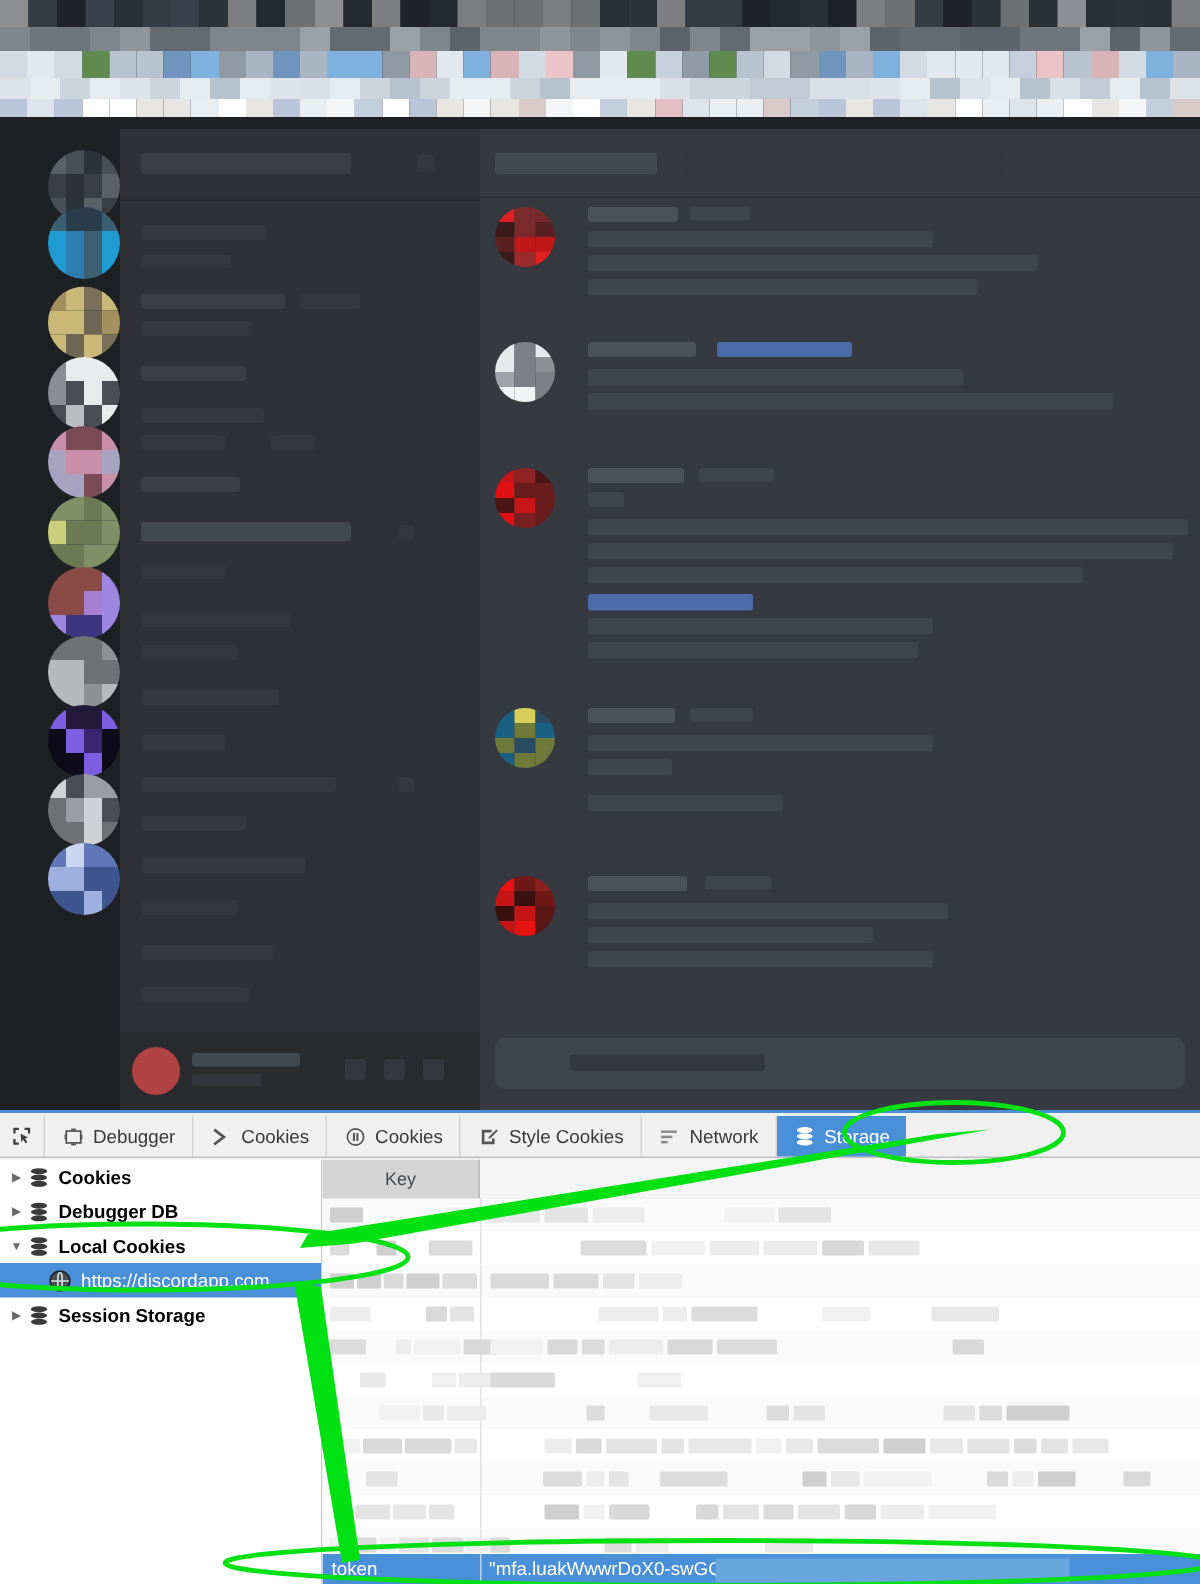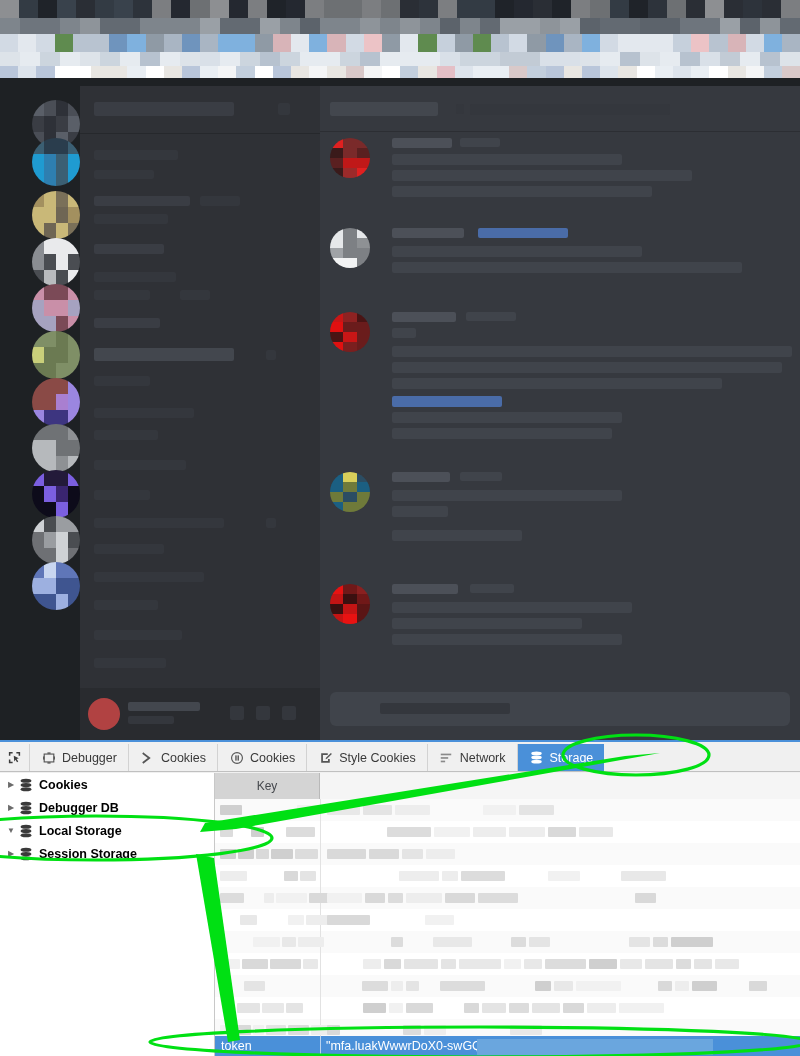--- a/index.html
+++ b/index.html
@@ -732,21 +732,30 @@
             </svg>
             <span class="tree-label">Debugger DB</span>
           </div>
           <div class="tree-row">
             <span class="tw">▼</span>
             <svg class="db-ico" viewBox="0 0 16 16">
               <ellipse cx="8" cy="3.8" rx="5.4" ry="2" fill="#3a3a3a"></ellipse>
               <ellipse cx="8" cy="8" rx="5.4" ry="2" fill="#3a3a3a"></ellipse>
               <ellipse cx="8" cy="12.2" rx="5.4" ry="2" fill="#3a3a3a"></ellipse>
             </svg>
-            <span class="tree-label">Local Storage</span>
+            <span class="tree-label">Local Cookies</span>
+          </div>
+          <div class="tree-row sel">
+            <span class="tw"></span>
+            <svg class="globe-ico" viewBox="0 0 16 16">
+              <circle cx="8" cy="8" r="6.6" fill="#4a4f55"></circle>
+              <path d="M2 8h12M8 1.6c2 2 2 10.8 0 12.8M8 1.6c-2 2-2 10.8 0 12.8" fill="none" stroke="#d8dde2" stroke-width="1.1"></path>
+              <circle cx="8" cy="8" r="6.6" fill="none" stroke="#22262b" stroke-width="1.1"></circle>
+            </svg>
+            <span class="tree-label">https://discordapp.com</span>
           </div>
           <div class="tree-row">
             <span class="tw">▶</span>
             <svg class="db-ico" viewBox="0 0 16 16">
               <ellipse cx="8" cy="3.8" rx="5.4" ry="2" fill="#3a3a3a"></ellipse>
               <ellipse cx="8" cy="8" rx="5.4" ry="2" fill="#3a3a3a"></ellipse>
               <ellipse cx="8" cy="12.2" rx="5.4" ry="2" fill="#3a3a3a"></ellipse>
             </svg>
             <span class="tree-label">Session Storage</span>
           </div>

